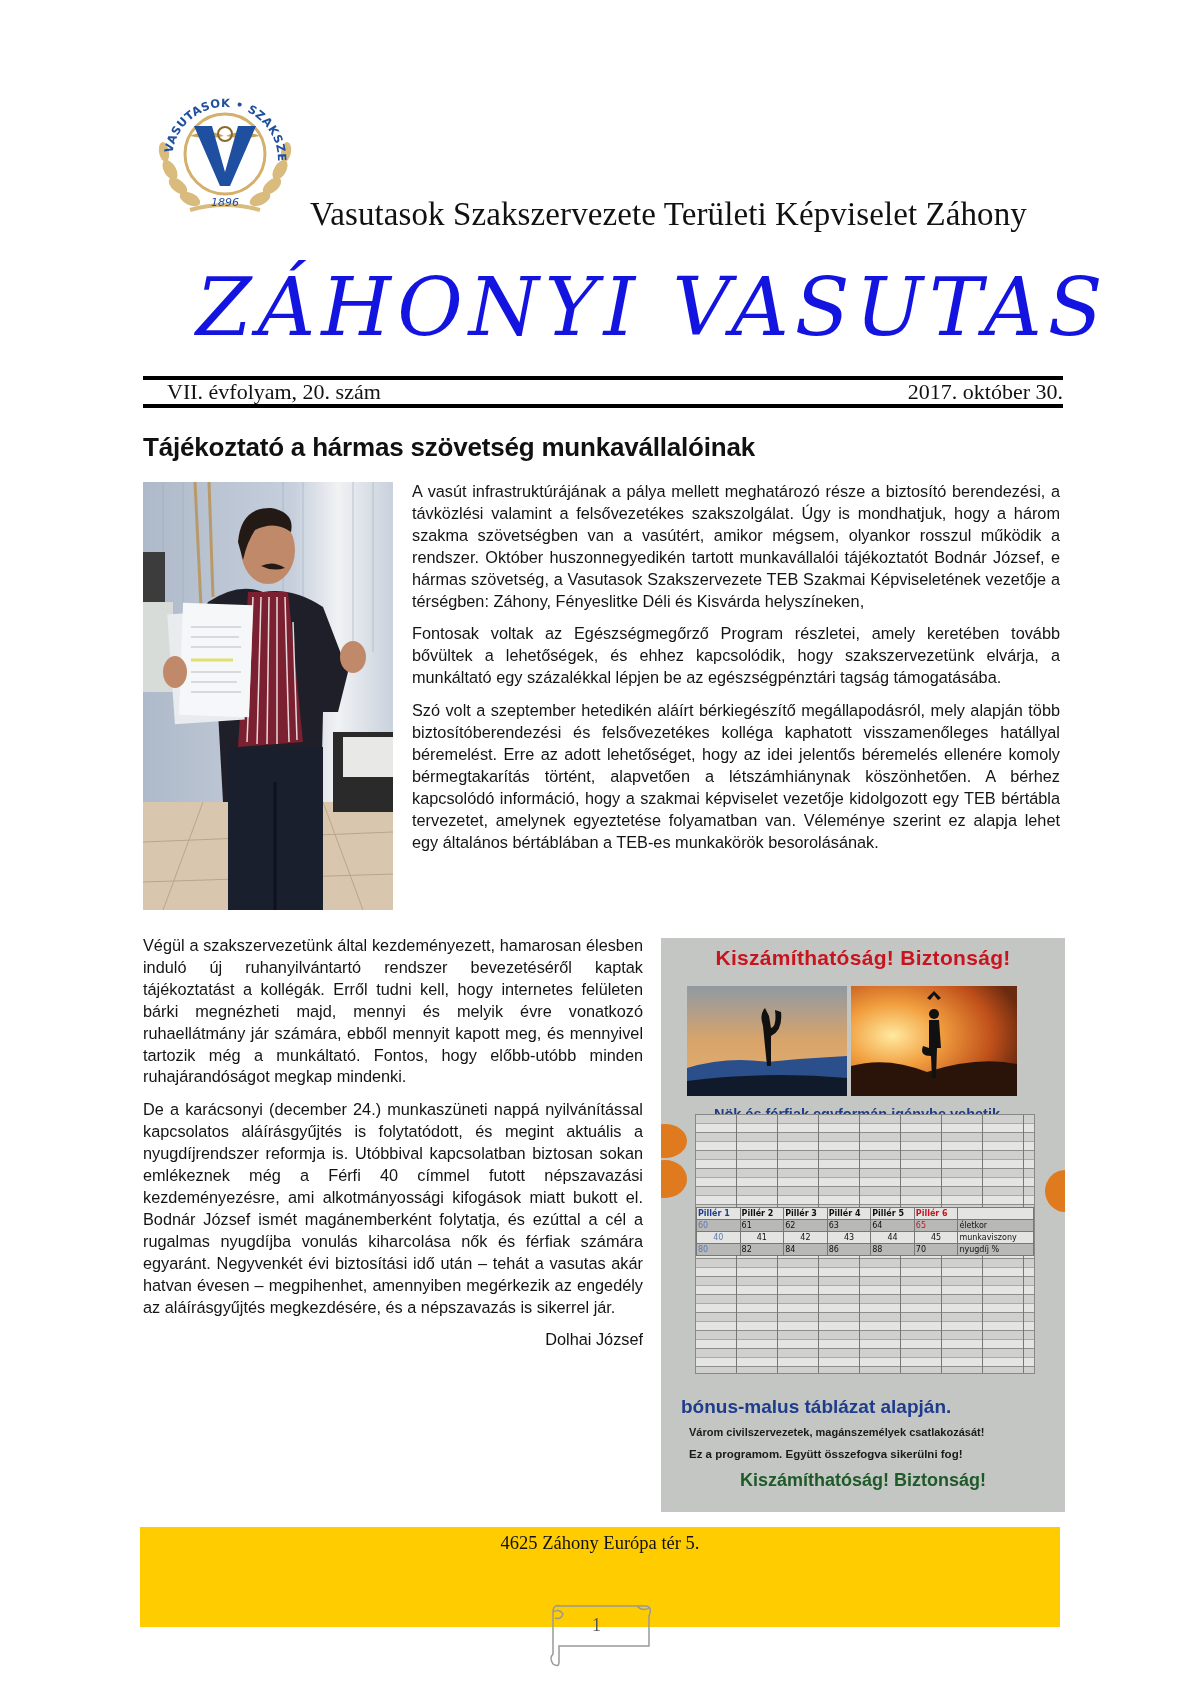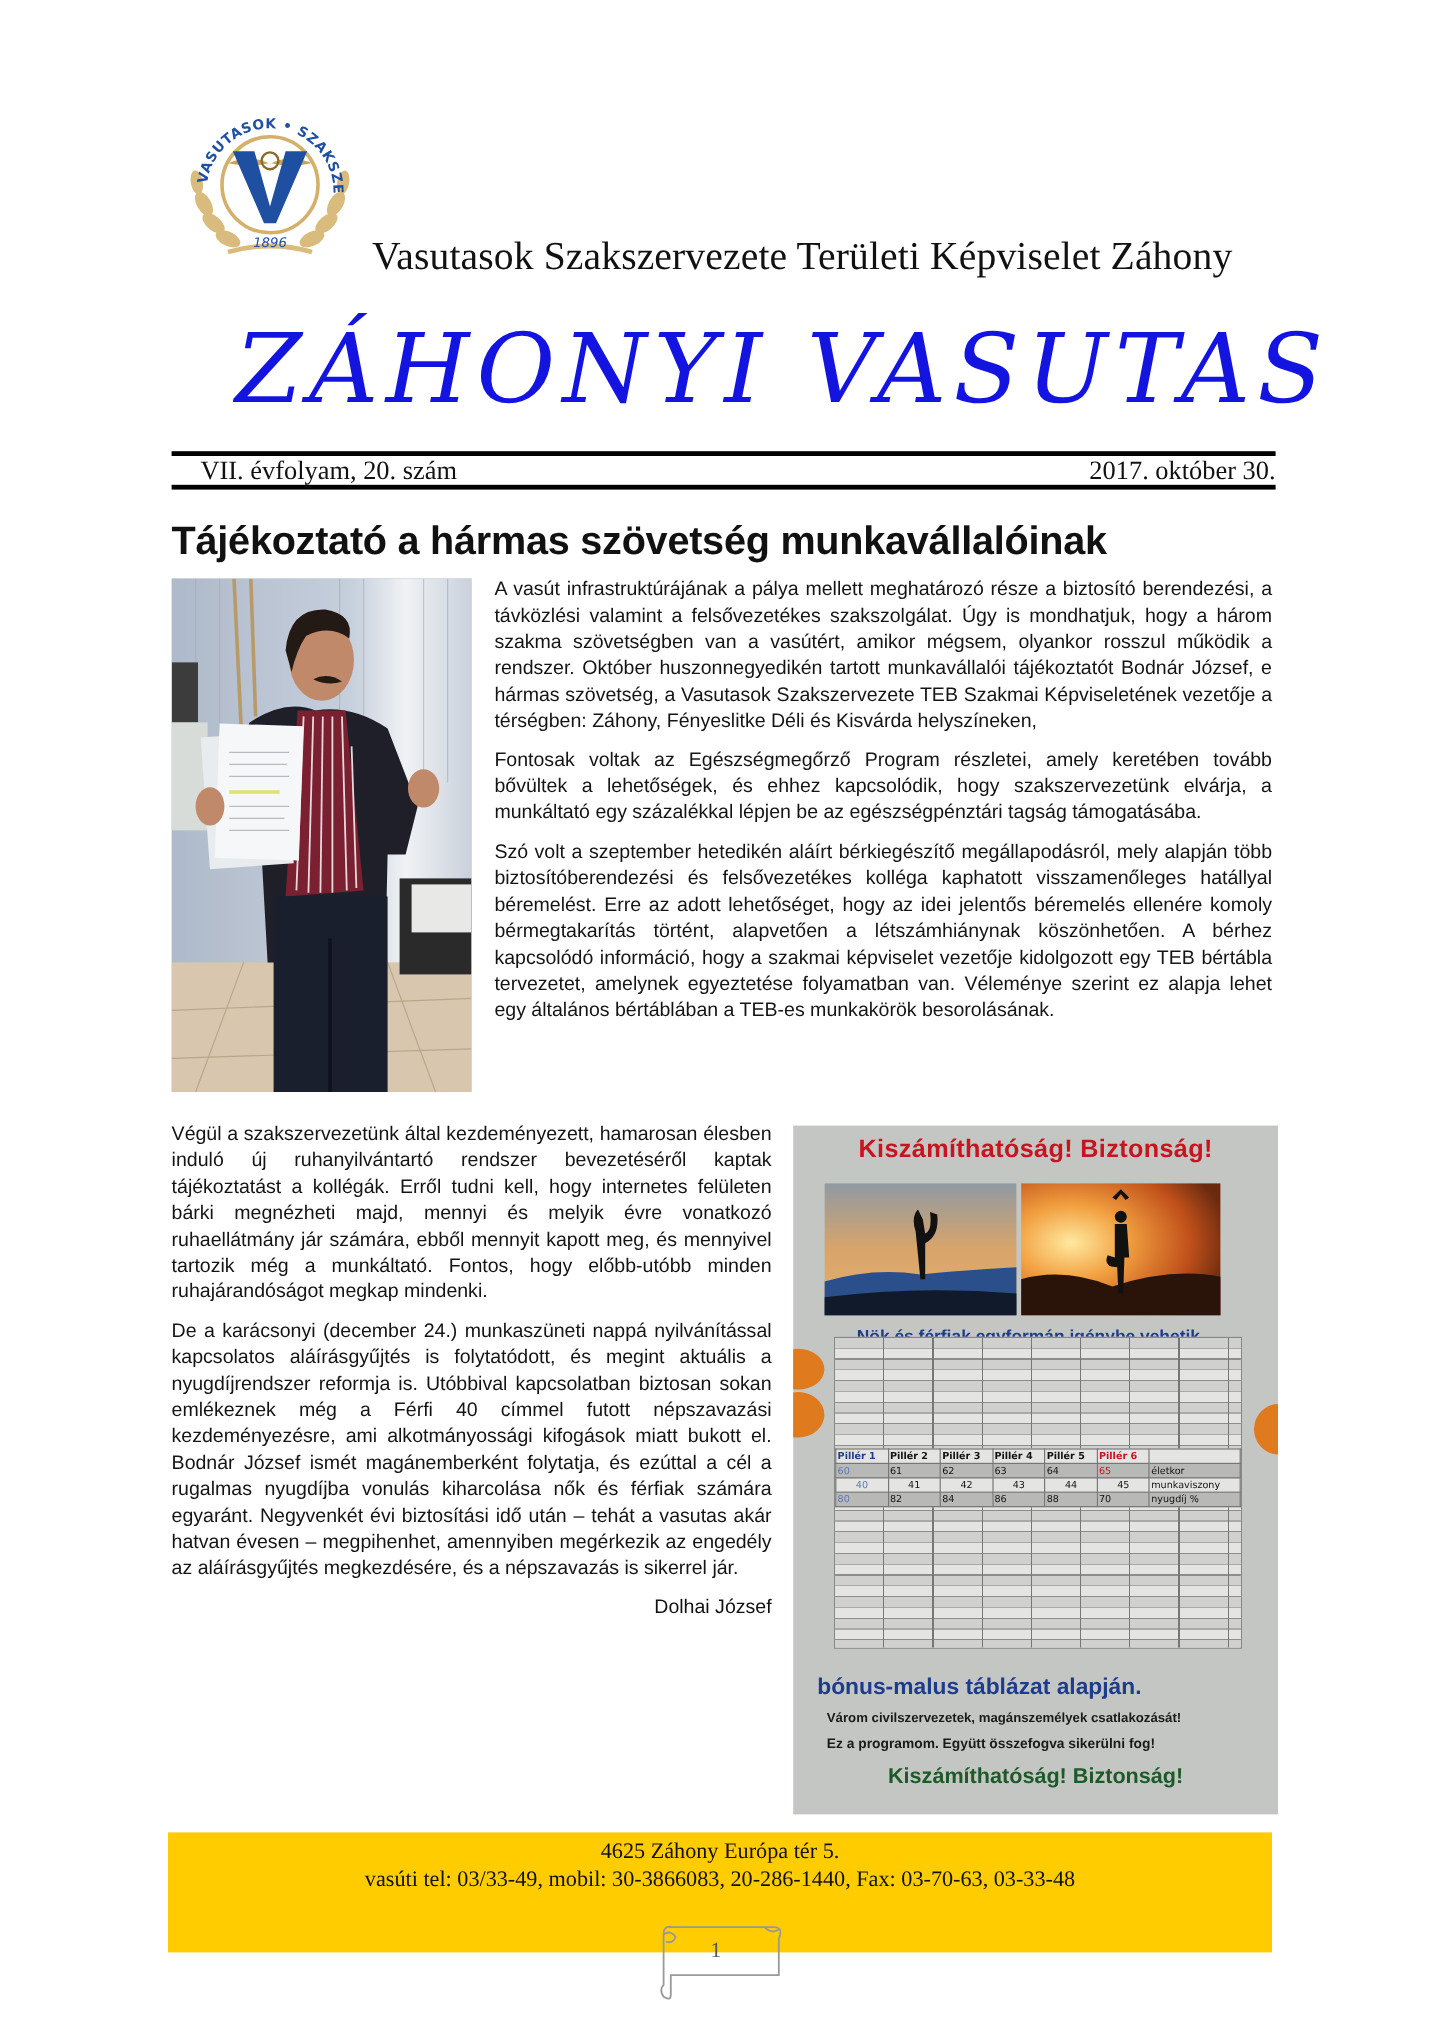--- a/index.html
+++ b/index.html
@@ -11,21 +11,21 @@
 
   #org-name { left:310px; top:196px; width:700px; font-family:"Liberation Serif", serif; font-size:33px; color:#111; white-space:nowrap; letter-spacing:0.1px; }
 
   #masthead { left:196px; top:268px; width:820px; font-family:"DejaVu Serif", serif; font-style:italic; font-size:80px; color:#1414e0; white-space:nowrap; letter-spacing:6px; transform:scaleX(1.0); line-height:1; }
 
   #rule-top { left:143px; top:376px; width:920px; height:4px; background:#000; }
   #rule-bottom { left:143px; top:404px; width:920px; height:4px; background:#000; }
   #issue-left { left:143px; top:380px; font-family:"Liberation Serif", serif; font-size:22px; line-height:24px;margin-left:24px; }
   #issue-right { right:137px; top:380px; font-family:"Liberation Serif", serif; font-size:22px; line-height:24px; }
 
-  #headline { left:143px; top:432px; font-family:"Liberation Sans", sans-serif; font-weight:bold; font-size:33px; white-space:nowrap; letter-spacing:-0.2px; }
+  #headline { left:143px; top:432px; font-family:"Liberation Sans", sans-serif; font-weight:bold; font-size:26px; white-space:nowrap; letter-spacing:-0.2px; }
 
   .para { font-family:"Liberation Sans", sans-serif; font-size:16.3px; line-height:21.9px; text-align:justify; color:#141414; margin:0; }
   #col-right { left:412px; top:481px; width:648px; }
   #col-right .para + .para { margin-top:11px; }
   #col-left { left:143px; top:935px; width:500px; }
   #col-left .para + .para { margin-top:11px; }
   #signature { text-align:right; font-size:16.3px; line-height:21.9px; margin-top:11px; }
 
   
   #photo { left:143px; top:482px; width:250px; height:428px; overflow:hidden; background:#b9c2cf; }
@@ -255,21 +255,20 @@
   <div class="abs" style="left:384px; top:232px; width:40px; height:42px; border-radius:50%; background:#e07a1e;"></div>
 
   <div class="poster-title" style="top:458px; font-size:19px; color:#1e3c8c; left:20px; width:auto; text-align:left;">bónus-malus táblázat alapján.</div>
   <div class="poster-title" style="top:488px; font-size:11px; color:#1a1a1a; left:28px; width:auto; text-align:left;">Várom civilszervezetek, magánszemélyek csatlakozását!</div>
   <div class="poster-title" style="top:510px; font-size:11.5px; color:#1a1a1a; left:28px; width:auto; text-align:left;">Ez a programom. Együtt összefogva sikerülni fog!</div>
   <div class="poster-title" style="top:532px; font-size:18px; color:#1e5a28;">Kiszámíthatóság! Biztonság!</div>
 </div>
 
 <div class="abs" id="footer">
   <div>4625 Záhony Európa tér 5.</div>
-  <div>vasúti tel: 03/33-49, mobil: 30-3866083, 20-286-1440, Fax: 03-70-63, 03-33-48</div>
 </div>
 
 <svg class="abs" id="page-number-scroll" viewBox="0 0 110 70">
   <path d="M12 8 L100 8 Q108 8 104 18 L104 48 L14 48 L14 64 Q14 70 8 66 Q4 60 8 56 L8 14 Q8 6 16 8" fill="none" stroke="#999" stroke-width="1.5"></path>
   <path d="M92 8 Q98 14 104 10" fill="none" stroke="#999" stroke-width="1.5"></path>
   <path d="M8 14 Q14 10 18 16 Q16 22 10 20" fill="none" stroke="#999" stroke-width="1.5"></path>
 </svg>
 <div class="abs" id="page-number">1</div>
 
 </body></html>

